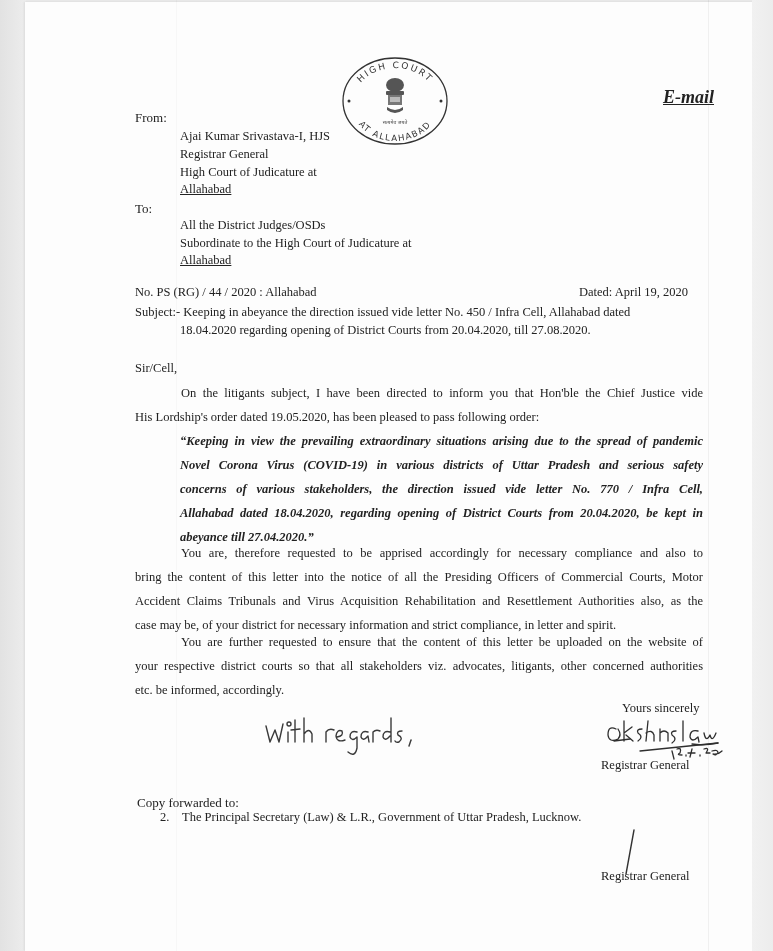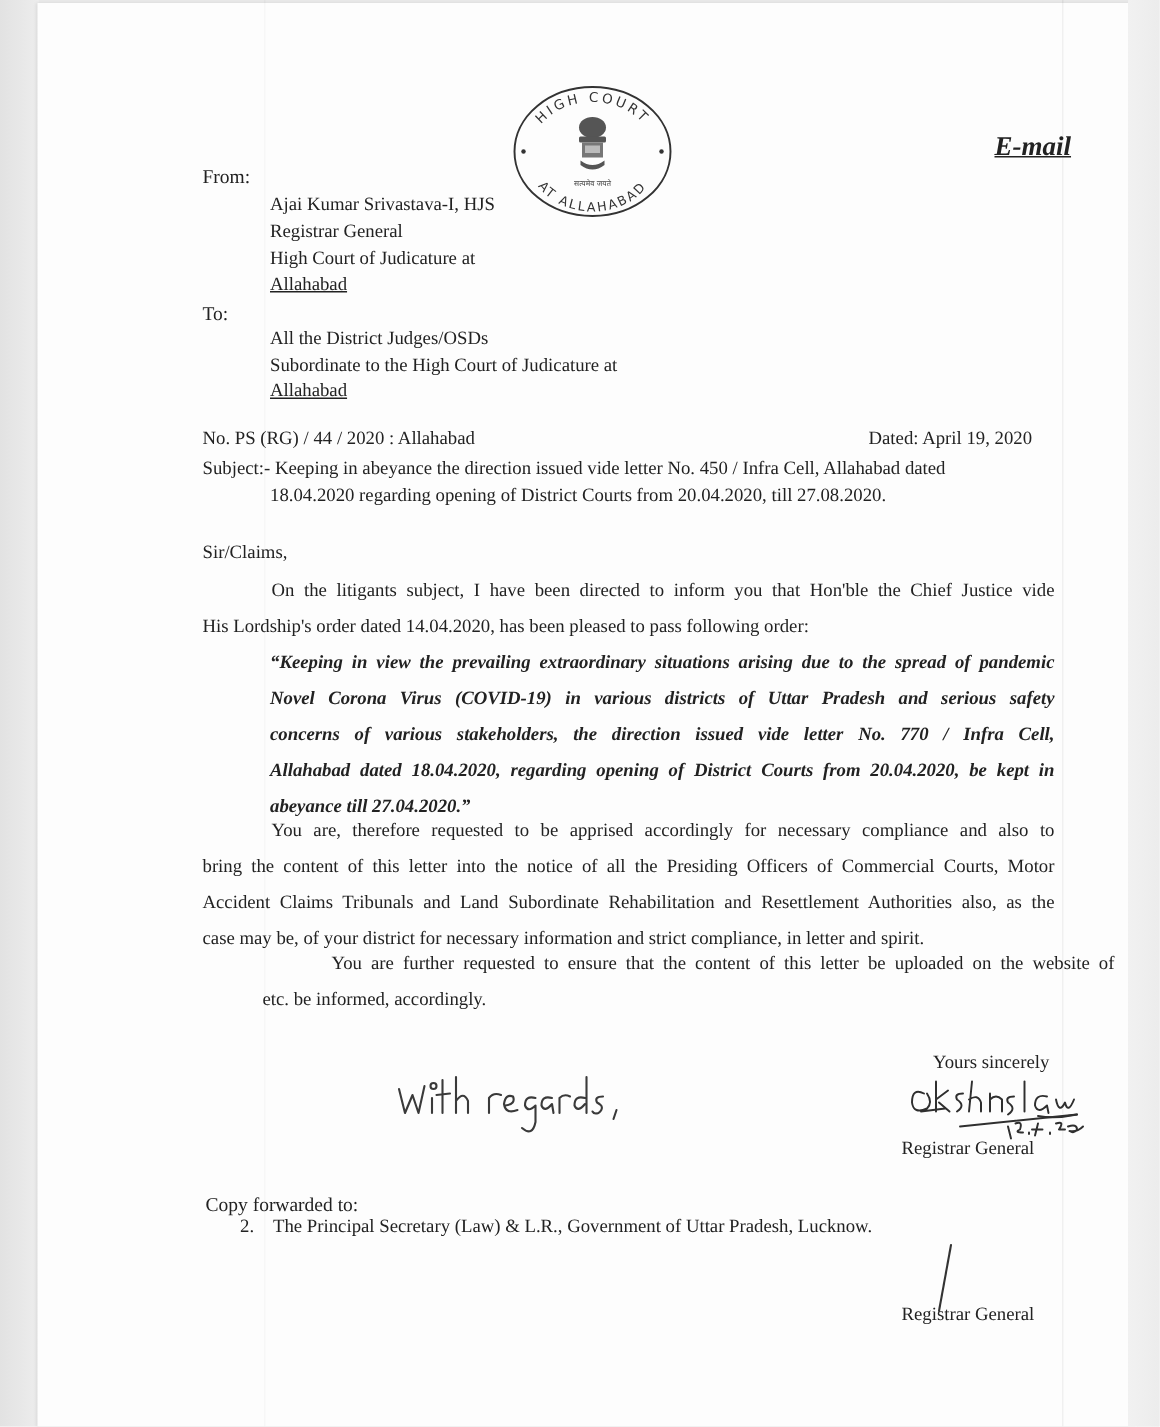--- a/index.html
+++ b/index.html
@@ -59,21 +59,21 @@
     .salutation { left: 135px; top: 361px; }
     .para { position: absolute; left: 135px; width: 568px; font-size: 12.5px; line-height: 24px; text-align: justify; }
     .para .line { display: block; white-space: nowrap; text-align-last: justify; }
     .para .line.last { text-align-last: left; }
     .p1 { top: 381px; }
     .quote { position: absolute; left: 180px; width: 523px; font-size: 12.5px; line-height: 24px; font-weight: bold; font-style: italic; }
     .quote .line { display: block; white-space: nowrap; text-align: justify; text-align-last: justify; }
     .quote .line.last { text-align-last: left; }
     .q1 { top: 429px; }
     .p2 { top: 541px; }
-    .p3 { top: 630px; margin-left: 40px; }
+    .p3 { top: 630px; }
 
     .handwriting {
       position: absolute; left: 262px; top: 712px; width: 170px; height: 50px;
     }
     .yours { left: 622px; top: 701px; font-size: 12.5px; }
     .signature { position: absolute; left: 600px; top: 715px; width: 150px; height: 50px; }
     .reg-gen1 { left: 601px; top: 758px; }
 
     .copy-label { left: 137px; top: 795px; }
     .copy-list { position: absolute; left: 160px; top: 809px; font-size: 12.5px; line-height: 16px; }
@@ -130,44 +130,45 @@
 <div class="abs b u t12 to-l3">Allahabad</div>
 
 <div class="abs b t12 ref-no">No. PS (RG) / 44 / 2020 : Allahabad</div>
 <div class="abs b t12 dated">Dated: April 19, 2020</div>
 
 <div class="abs t12" style="left:135px; top:305px;">
   <span class="b">Subject</span><span>:- Keeping in abeyance the direction issued vide letter No. 450 / Infra Cell, Allahabad dated</span>
 </div>
 <div class="abs t12 subject-l2">18.04.2020 regarding opening of District Courts from 20.04.2020, till 27.08.2020.</div>
 
-<div class="abs t12 salutation">Sir/Claims,</div>
+<div class="abs t12 salutation">Sir/Cell,</div>
 
 <div class="para p1">
   <span class="line" style="padding-left:46px;">On the litigants subject, I have been directed to inform you that Hon'ble the Chief Justice vide</span>
-  <span class="line last">His Lordship's order dated 14.04.2020, has been pleased to pass following order:</span>
+  <span class="line last">His Lordship's order dated 19.05.2020, has been pleased to pass following order:</span>
 </div>
 
 <div class="quote q1">
   <span class="line">“Keeping in view the prevailing extraordinary situations arising due to the spread of pandemic</span>
   <span class="line">Novel Corona Virus (COVID-19) in various districts of Uttar Pradesh and serious safety</span>
   <span class="line">concerns of various stakeholders, the direction issued vide letter No. 770 / Infra Cell,</span>
   <span class="line">Allahabad dated 18.04.2020, regarding opening of District Courts from 20.04.2020, be kept in</span>
   <span class="line last">abeyance till 27.04.2020.”</span>
 </div>
 
 <div class="para p2">
   <span class="line" style="padding-left:46px;">You are, therefore requested to be apprised accordingly for necessary compliance and also to</span>
   <span class="line">bring the content of this letter into the notice of all the Presiding Officers of Commercial Courts, Motor</span>
-  <span class="line">Accident Claims Tribunals and Land Subordinate Rehabilitation and Resettlement Authorities also, as the</span>
+  <span class="line">Accident Claims Tribunals and Virus Acquisition Rehabilitation and Resettlement Authorities also, as the</span>
   <span class="line last">case may be, of your district for  necessary information and strict compliance, in letter and spirit.</span>
 </div>
 
 <div class="para p3">
   <span class="line" style="padding-left:46px;">You are further requested to ensure that the content of this letter be uploaded on the website of</span>
+  <span class="line">your respective district courts so that all stakeholders viz. advocates, litigants, other concerned authorities</span>
   <span class="line last">etc. be informed, accordingly.</span>
 </div>
 
 <svg class="handwriting" viewBox="0 0 170 50">
   <title>With regards,</title>
   <g fill="none" stroke="#3a3a3a" stroke-width="1.4" stroke-linecap="round" stroke-linejoin="round">
 
     <path d="M4 14 L8 30 L13 18 L17 30 L21 12"></path>
 
     <path d="M26 20 L26 30"></path>

